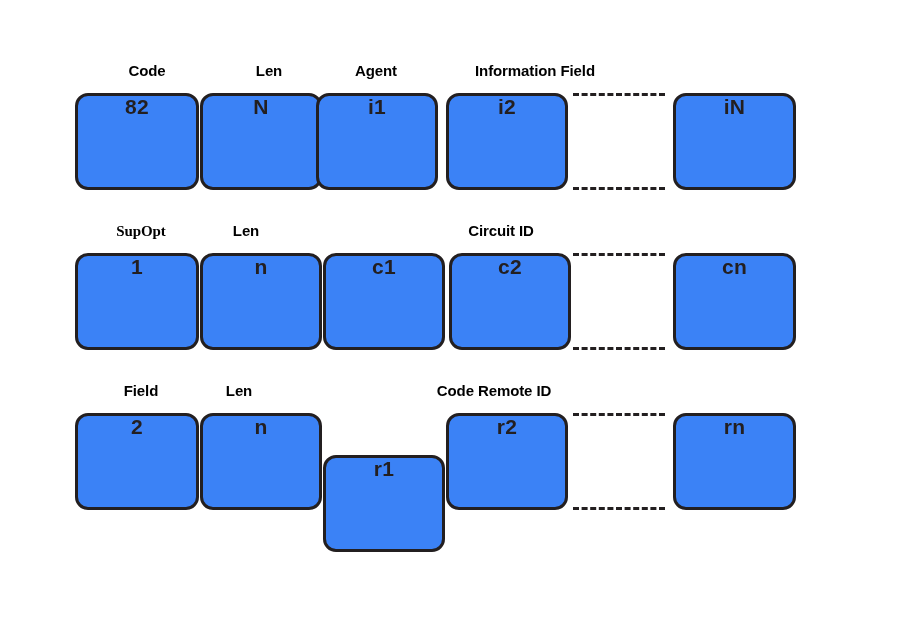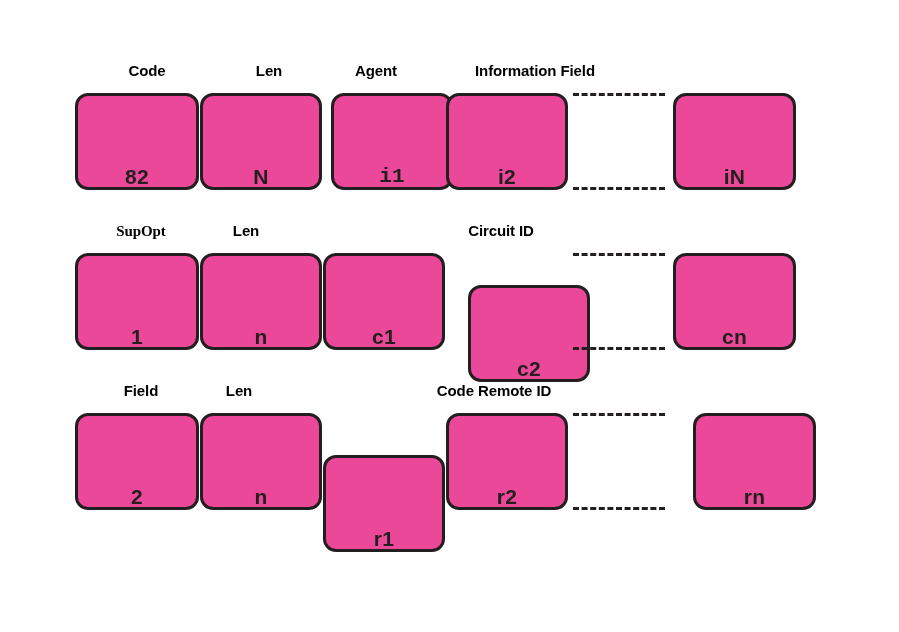--- a/index.html
+++ b/index.html
@@ -46,23 +46,23 @@
     text-align: center;
   }
 
   .box {
     position: absolute;
     top: 31px;
     height: 97px;
     box-sizing: border-box;
     border: 3px solid #231f20;
     border-radius: 13px;
-    background: #ec4899;
+    background: #3b82f6;
     display: flex;
-    align-items: flex-end;
+    align-items: flex-start;
     justify-content: center;
   }
   .box-value {
     font-size: 21px;
     font-weight: bold;
     color: #231f20;
     line-height: 1;
     letter-spacing: 0.2px;
   }
 
@@ -91,21 +91,21 @@
     <div class="label center" style="left:269px;">Len</div>
     <div class="label center" style="left:376px;">Agent</div>
     <div class="label center" style="left:535px;">Information Field</div>
 
     <div class="box" style="left:75px;width:124px;">
       <span class="box-value">82</span>
     </div>
     <div class="box" style="left:200px;width:122px;">
       <span class="box-value">N</span>
     </div>
-    <div class="box" style="left:331px;width:122px;font-family:Liberation Mono, monospace;">
+    <div class="box" style="left:316px;width:122px;">
       <span class="box-value">i1</span>
     </div>
     <div class="box" style="left:446px;width:122px;">
       <span class="box-value">i2</span>
     </div>
     <div class="dash-pair" style="left:573px;width:92px;">
       <div class="dash-line top"></div>
       <div class="dash-line bottom"></div>
     </div>
     <div class="box" style="left:673px;width:123px;">
@@ -120,21 +120,21 @@
 
     <div class="box" style="left:75px;width:124px;">
       <span class="box-value">1</span>
     </div>
     <div class="box" style="left:200px;width:122px;">
       <span class="box-value">n</span>
     </div>
     <div class="box" style="left:323px;width:122px;">
       <span class="box-value">c1</span>
     </div>
-    <div class="box" style="left:468px;width:122px;margin-top:32px;">
+    <div class="box" style="left:449px;width:122px;">
       <span class="box-value">c2</span>
     </div>
     <div class="dash-pair" style="left:573px;width:92px;">
       <div class="dash-line top"></div>
       <div class="dash-line bottom"></div>
     </div>
     <div class="box" style="left:673px;width:123px;">
       <span class="box-value">cn</span>
     </div>
   </div>
@@ -153,18 +153,18 @@
     <div class="box" style="left:323px;width:122px;margin-top:42px;">
       <span class="box-value">r1</span>
     </div>
     <div class="box" style="left:446px;width:122px;">
       <span class="box-value">r2</span>
     </div>
     <div class="dash-pair" style="left:573px;width:92px;">
       <div class="dash-line top"></div>
       <div class="dash-line bottom"></div>
     </div>
-    <div class="box" style="left:673px;width:123px;margin-left:20px;">
+    <div class="box" style="left:673px;width:123px;">
       <span class="box-value">rn</span>
     </div>
   </div>
 
 </div>
 
 </body></html>

